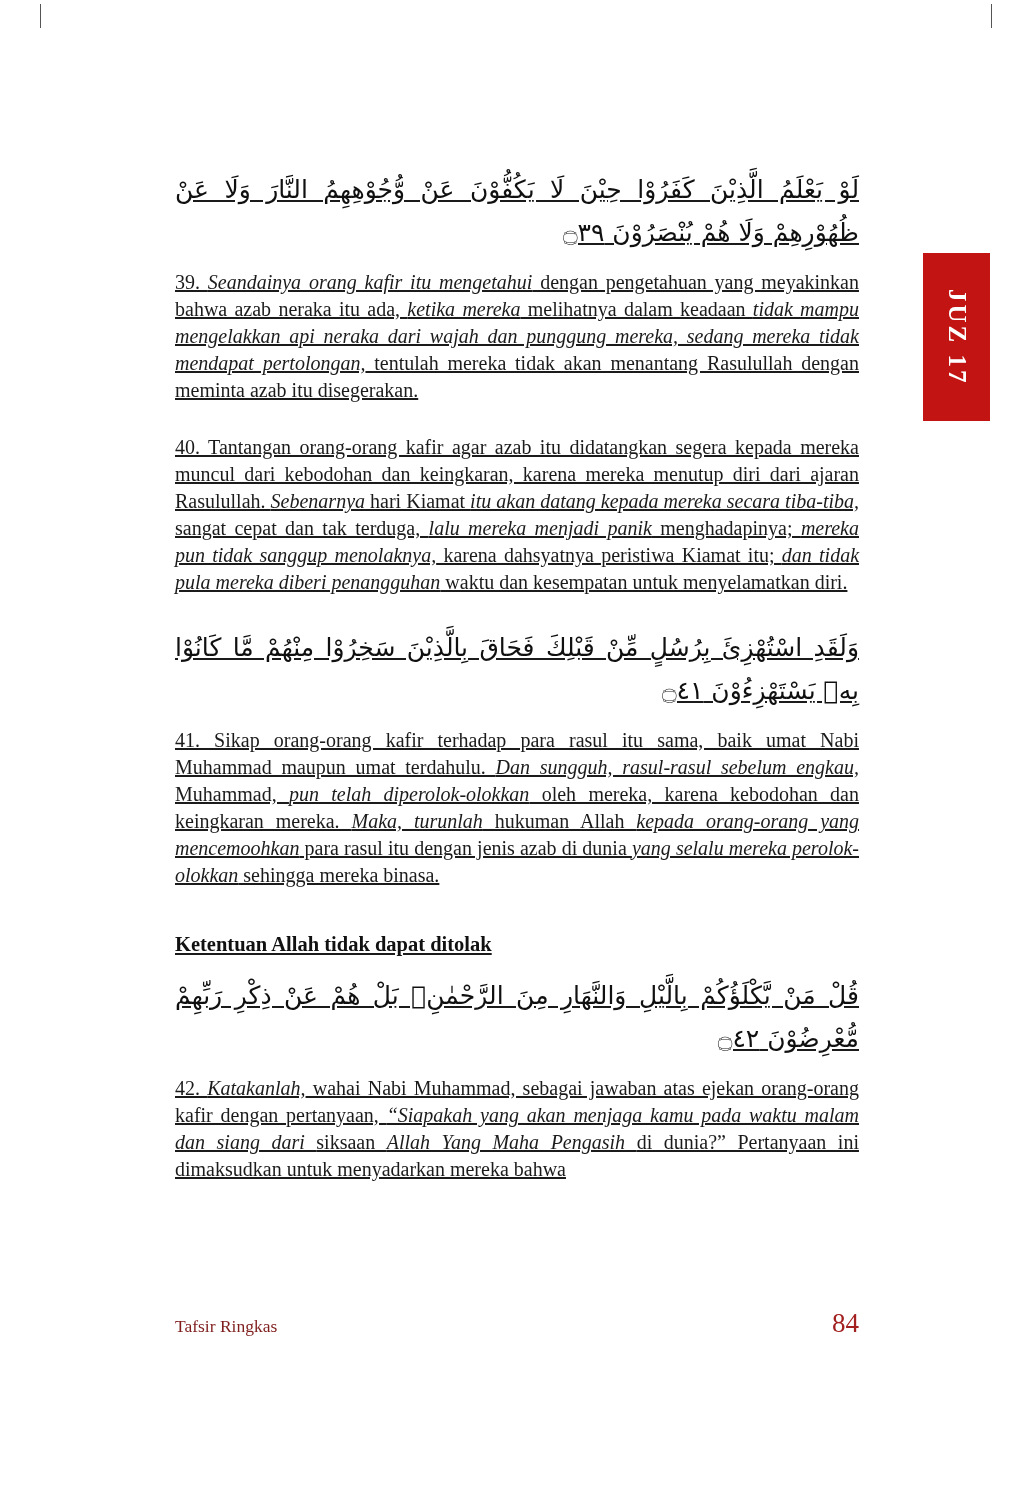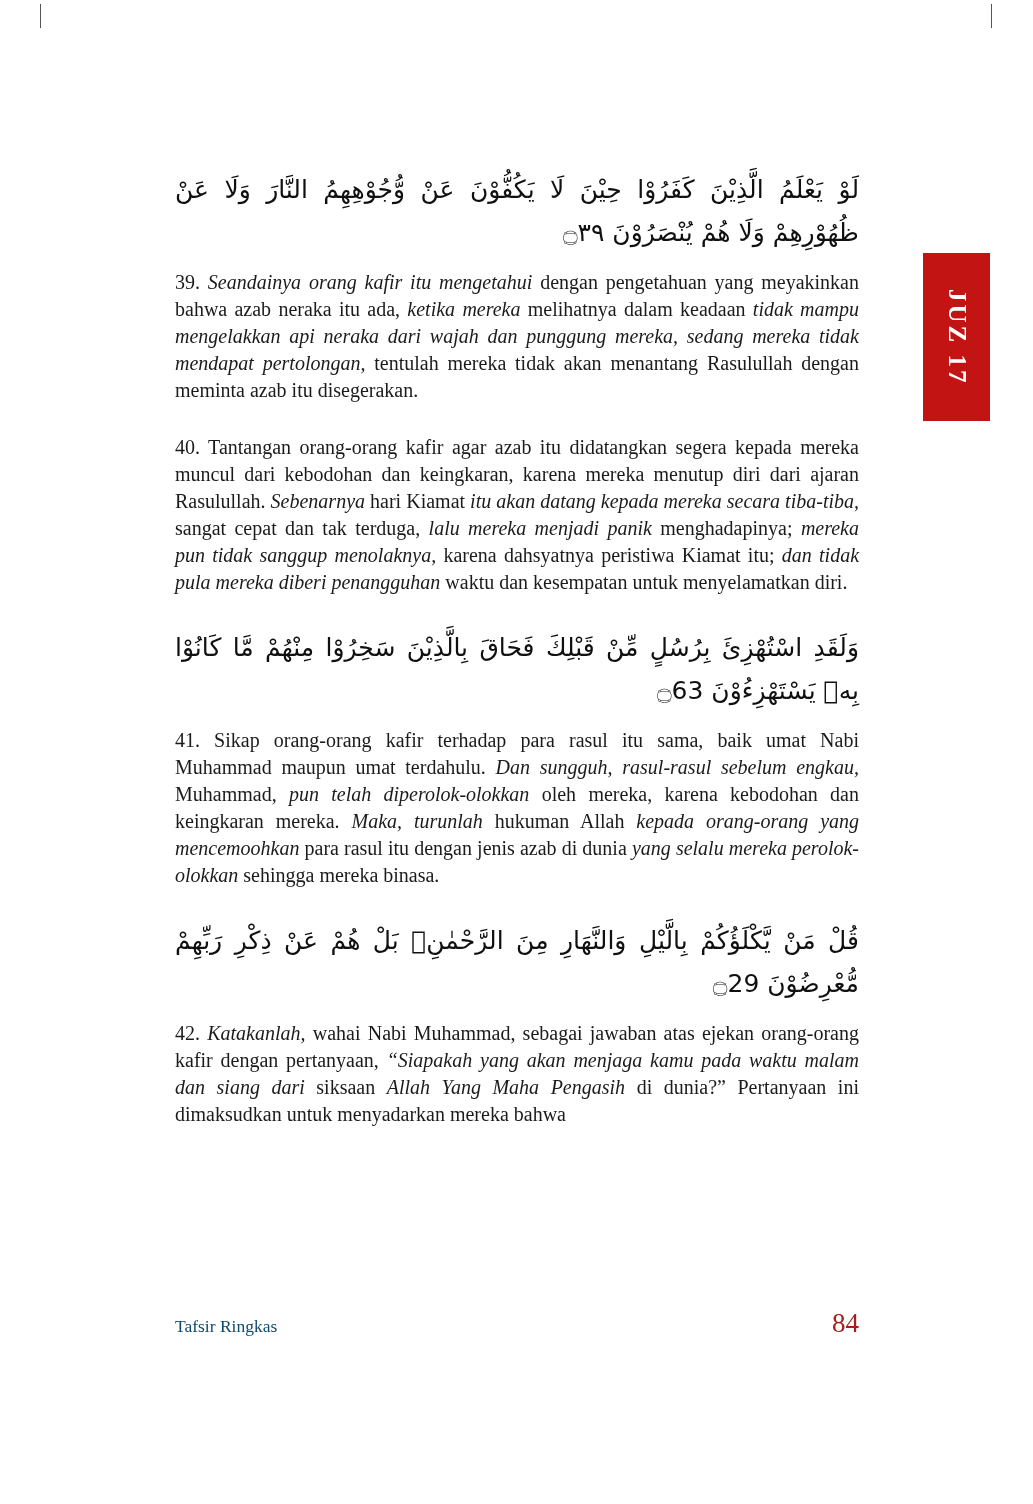--- a/index.html
+++ b/index.html
@@ -24,20 +24,21 @@
     background: #555;
     top: 4px;
   }
   .crop-mark.left  { left: 40px; }
   .crop-mark.right { left: 991px; }
   .content {
     position: absolute;
     left: 175px;
     top: 168px;
     width: 684px;
+    text-decoration: underline;
   }
   .arabic {
     direction: rtl;
     unicode-bidi: embed;
     font-family: "DejaVu Sans", sans-serif;
     font-size: 25px;
     line-height: 1.72;
     color: #101010;
     text-align: justify;
     margin: 0 0 10px 0;
@@ -80,21 +81,21 @@
     position: absolute;
     left: 175px;
     top: 1308px;
     width: 684px;
     display: flex;
     justify-content: space-between;
     align-items: baseline;
   }
   .footer-left {
     font-size: 17.5px;
-    color: #0c4a6e;
+    color: #7f1d1d;
   }
   .page-num {
     font-size: 27px;
     color: var(--page_number, #a32020);
   }
 </style>
 </head>
 <body>
 
 <div class="page">
@@ -106,25 +107,26 @@
     <span class="juz-text">JUZ 17</span>
   </div>
 
   <div class="content">
 
     <div class="arabic" lang="ar" dir="rtl">لَوْ يَعْلَمُ الَّذِيْنَ كَفَرُوْا حِيْنَ لَا يَكُفُّوْنَ عَنْ وُّجُوْهِهِمُ النَّارَ وَلَا عَنْ ظُهُوْرِهِمْ وَلَا هُمْ يُنْصَرُوْنَ ۝٣٩</div>
     <p class="para"><span>39. </span><span class="it">Seandainya orang kafir itu mengetahui</span><span> dengan pengetahuan yang meyakinkan bahwa azab neraka itu ada, </span><span class="it">ketika mereka</span><span> melihatnya dalam keadaan </span><span class="it">tidak mampu mengelakkan api neraka dari wajah dan punggung mereka, sedang mereka tidak mendapat pertolongan,</span><span> tentulah mereka tidak akan menantang Rasulullah dengan meminta azab itu disegerakan.</span></p>
 
     <p class="para"><span>40. Tantangan orang-orang kafir agar azab itu didatangkan segera kepada mereka muncul dari kebodohan dan keingkaran, karena mereka menutup diri dari ajaran Rasulullah. </span><span class="it">Sebenarnya</span><span> hari Kiamat </span><span class="it">itu akan datang kepada mereka secara tiba-tiba,</span><span> sangat cepat dan tak terduga, </span><span class="it">lalu mereka menjadi panik</span><span> menghadapinya; </span><span class="it">mereka pun tidak sanggup menolaknya,</span><span> karena dahsyatnya peristiwa Kiamat itu; </span><span class="it">dan tidak pula mereka diberi penangguhan</span><span> waktu dan kesempatan untuk menyelamatkan diri.</span></p>
 
-    <div class="arabic" lang="ar" dir="rtl">وَلَقَدِ اسْتُهْزِئَ بِرُسُلٍ مِّنْ قَبْلِكَ فَحَاقَ بِالَّذِيْنَ سَخِرُوْا مِنْهُمْ مَّا كَانُوْا بِهٖ يَسْتَهْزِءُوْنَ ۝63</div>
+    <div class="arabic" lang="ar" dir="rtl">وَلَقَدِ اسْتُهْزِئَ بِرُسُلٍ مِّنْ قَبْلِكَ فَحَاقَ بِالَّذِيْنَ سَخِرُوْا مِنْهُمْ مَّا كَانُوْا بِهٖ يَسْتَهْزِءُوْنَ ۝٤١</div>
     <p class="para"><span>41. Sikap orang-orang kafir terhadap para rasul itu sama, baik umat Nabi Muhammad maupun umat terdahulu. </span><span class="it">Dan sungguh, rasul-rasul sebelum engkau,</span><span> Muhammad, </span><span class="it">pun telah diperolok-olokkan</span><span> oleh mereka, karena kebodohan dan keingkaran mereka. </span><span class="it">Maka, turunlah</span><span> hukuman Allah </span><span class="it">kepada orang-orang yang mencemoohkan</span><span> para rasul itu dengan jenis azab di dunia </span><span class="it">yang selalu mereka perolok-olokkan</span><span> sehingga mereka binasa.</span></p>
 
+    <h2 class="heading">Ketentuan Allah tidak dapat ditolak</h2>
 
-    <div class="arabic" lang="ar" dir="rtl">قُلْ مَنْ يَّكْلَؤُكُمْ بِالَّيْلِ وَالنَّهَارِ مِنَ الرَّحْمٰنِۗ بَلْ هُمْ عَنْ ذِكْرِ رَبِّهِمْ مُّعْرِضُوْنَ ۝29</div>
+    <div class="arabic" lang="ar" dir="rtl">قُلْ مَنْ يَّكْلَؤُكُمْ بِالَّيْلِ وَالنَّهَارِ مِنَ الرَّحْمٰنِۗ بَلْ هُمْ عَنْ ذِكْرِ رَبِّهِمْ مُّعْرِضُوْنَ ۝٤٢</div>
     <p class="para"><span>42. </span><span class="it">Katakanlah,</span><span> wahai Nabi Muhammad, sebagai jawaban atas ejekan orang-orang kafir dengan pertanyaan, </span><span class="it">“Siapakah yang akan menjaga kamu pada waktu malam dan siang dari </span><span>siksaan </span><span class="it">Allah Yang Maha Pengasih </span><span>di dunia?” Pertanyaan ini dimaksudkan untuk menyadarkan mereka bahwa</span></p>
 
   </div>
 
   <div class="footer">
     <span class="footer-left">Tafsir Ringkas</span>
     <span class="page-num">84</span>
   </div>
 
 </div>

